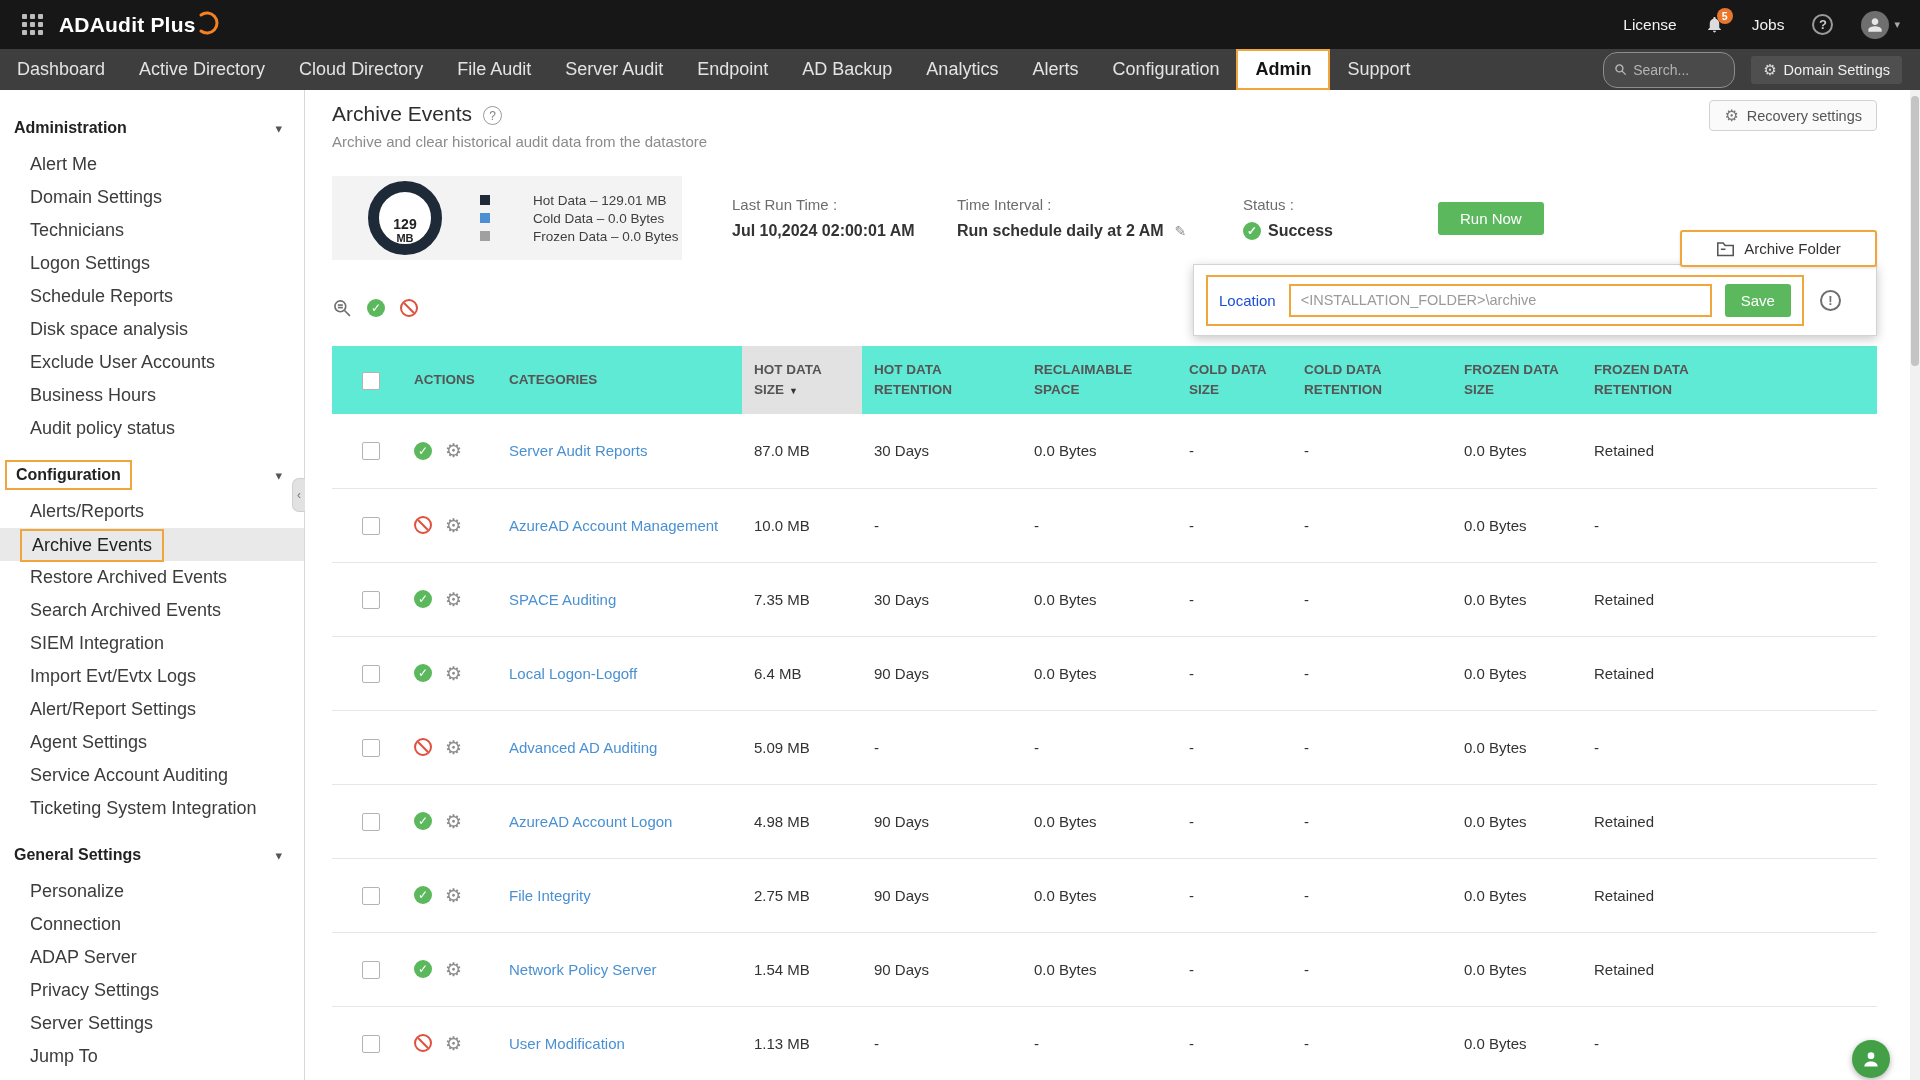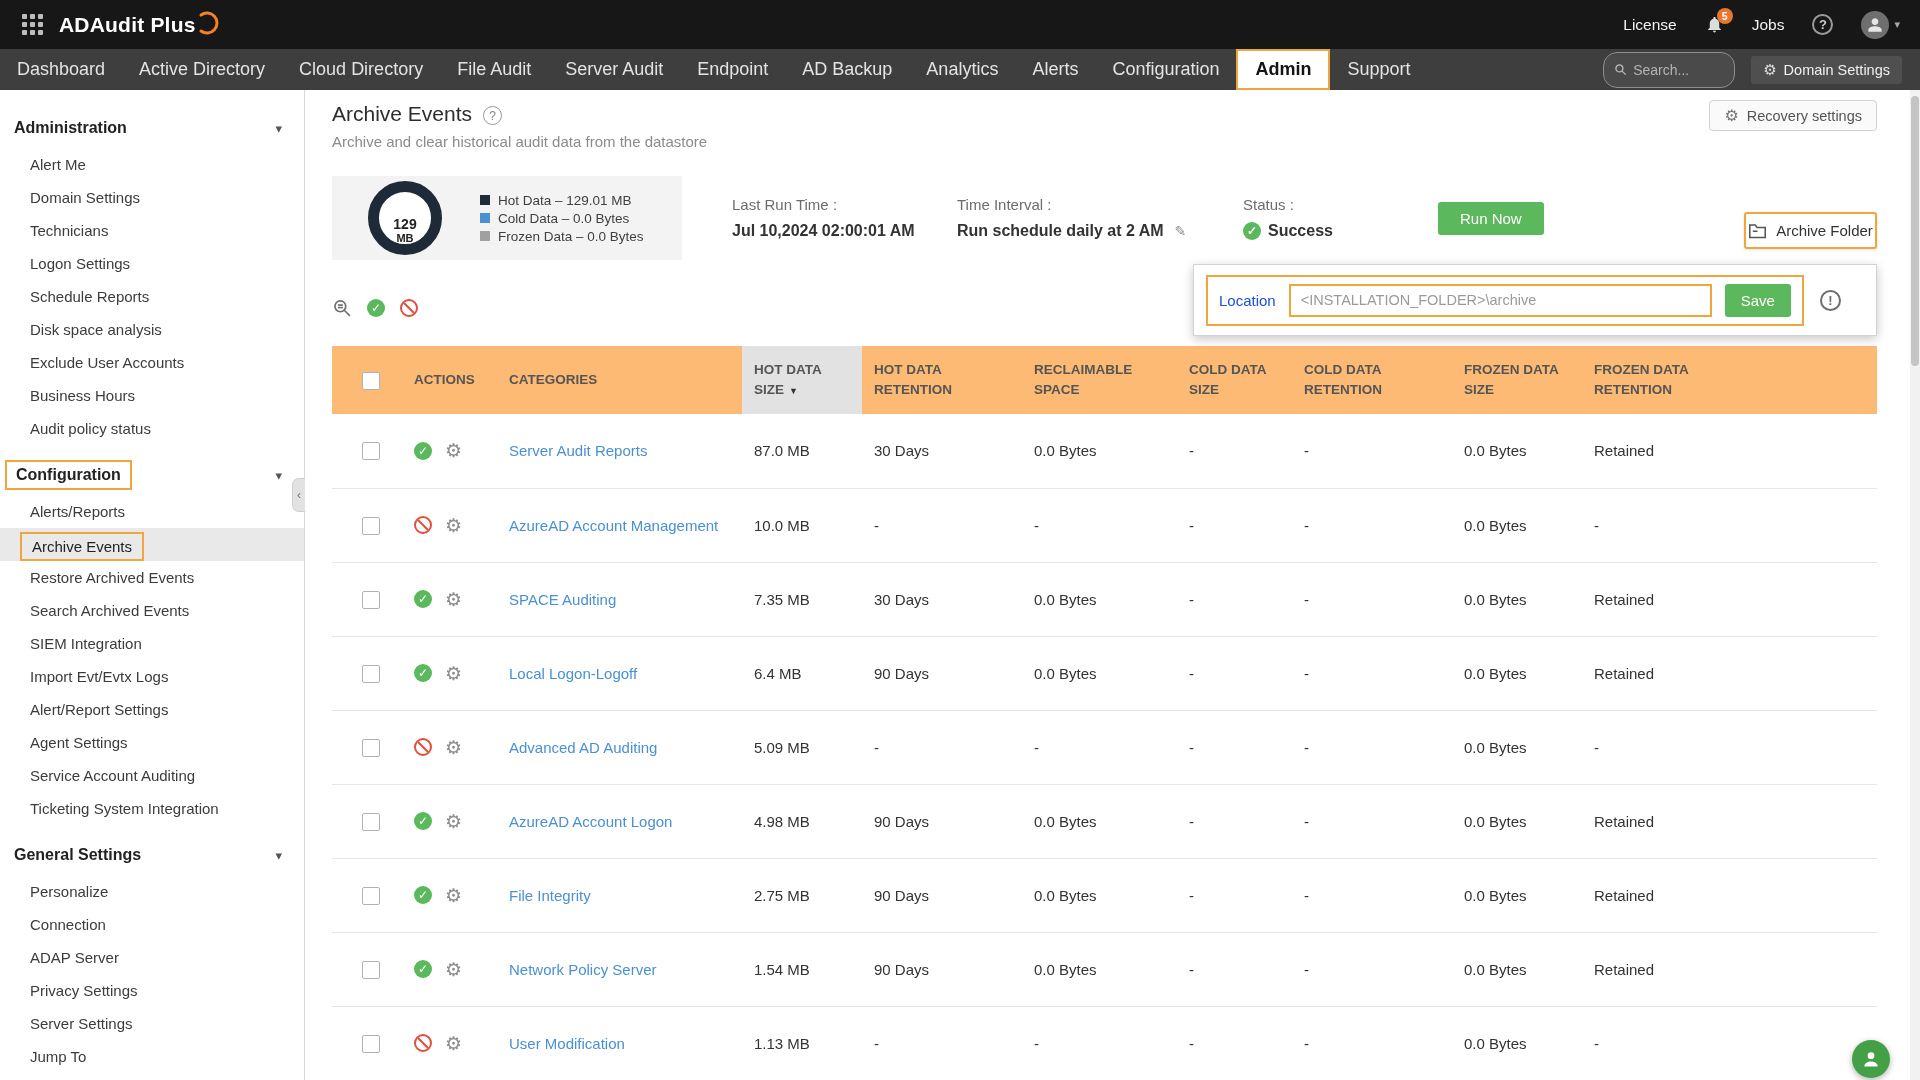--- a/index.html
+++ b/index.html
@@ -34,21 +34,21 @@
   .chip .glyph { font-size:15px; color:#dcdcdc; }
 
   
   .layout { display:flex; height:990px; }
 
   
   .sidebar { width:305px; background:#fff; border-right:1px solid #d8d8d8; padding-top:8px; position:relative; flex:none; }
   .sb-header { height:40px; margin-top:10px; display:flex; align-items:center; justify-content:space-between; padding:0 22px 0 14px; font-size:16px; font-weight:bold; color:#222; cursor:pointer; }
   .sb-header .chev { color:#555; font-size:13px; font-weight:normal; }
   .sb-header-label.hl-box { border:2px solid #f0a63c; padding:4px 9px; margin-left:-9px; }
-  .sb-item { height:33px; line-height:33px; padding-left:30px; font-size:15px; color:#3c3c3c; cursor:pointer; white-space:nowrap; }
+  .sb-item { height:33px; line-height:33px; padding-left:30px; font-size:18px; color:#3c3c3c; cursor:pointer; white-space:nowrap; }
   .sb-item.selected { background:#e9e9e9; color:#222; }
   .sb-item.selected .sel-label { display:inline-block; line-height:normal; border:2px solid #f0a63c; padding:4px 10px; margin-left:-10px; vertical-align:middle; }
   .sb-collapse { position:absolute; right:-1px; top:388px; width:13px; height:34px; background:#e2e2e2; border:1px solid #cfcfcf; border-right:none; border-radius:7px 0 0 7px; display:flex; align-items:center; justify-content:center; color:#777; font-size:12px; cursor:pointer; }
 
   
   .main { flex:1; position:relative; padding:12px 43px 0 27px; background:#fff; overflow:hidden; }
   .title-row { display:flex; align-items:flex-start; }
   .page-title { font-size:21px; color:#2d2d2d; font-weight:400; }
   .title-help { width:19px; height:19px; border-radius:50%; border:1px solid #9a9a9a; color:#828282; font-size:12px; display:inline-flex; align-items:center; justify-content:center; margin-left:11px; margin-top:4px; cursor:pointer; }
   .subtitle { font-size:15px; color:#8b8b8b; margin-top:7px; }
@@ -57,48 +57,48 @@
   .recovery-btn .glyph { color:#767676; font-size:16px; }
 
   
   .summary { margin-top:26px; height:84px; display:flex; align-items:center; }
   .donut-box { width:350px; height:84px; background:#f3f3f3; display:flex; align-items:center; padding-left:36px; gap:38px; flex:none; }
   .donut { width:74px; height:74px; border-radius:50%; border:11px solid #1f2a38; display:flex; flex-direction:column; align-items:center; justify-content:center; background:#fff; }
   .donut .dval { font-size:14px; font-weight:bold; color:#222; line-height:1.1; }
   .donut .dunit { font-size:11px; font-weight:bold; color:#222; }
   .legend-row { display:flex; align-items:center; gap:8px; margin:3px 0; }
   .legend-sq { width:10px; height:10px; display:inline-block; flex:none; }
-  .legend-label { font-size:13.5px; color:#3f3f3f; white-space:nowrap; }
+  .legend-label { font-size:13.5px; color:#3f3f3f; white-space:nowrap;margin-left:35px; }
   .field { flex:none; }
   .f-lastrun { margin-left:50px; width:225px; }
   .f-interval { width:286px; }
   .f-status { width:195px; }
   .field .flabel { font-size:15px; color:#6d6d6d; }
   .field .fvalue { font-size:16px; color:#333; font-weight:bold; margin-top:9px; display:flex; align-items:center; gap:7px; }
   .pencil { color:#8a8a8a; font-size:14px; font-weight:normal; cursor:pointer; margin-left:4px; }
   .status-value { color:#5cb85c; }
   .btn-green { background:#5cb85c; color:#fff; border:none; border-radius:3px; font-size:15px; font-family:inherit; cursor:pointer; }
   .run-now { height:33px; padding:0 22px; }
 
   
-  .archive-folder-btn { position:absolute; top:122px; right:43px; width:133px; height:37px; background:#fff; border:2px solid #f0a63c; border-radius:3px; display:flex; align-items:center; justify-content:center; gap:9px; font-size:15px; color:#333; cursor:pointer; z-index:12; box-shadow:0 1px 3px rgba(0,0,0,.12); }
+  .archive-folder-btn { position:absolute; top:140px; right:43px; width:197px; height:37px; background:#fff; border:2px solid #f0a63c; border-radius:3px; display:flex; align-items:center; justify-content:center; gap:9px; font-size:15px; color:#333; cursor:pointer; z-index:12; box-shadow:0 1px 3px rgba(0,0,0,.12); }
   .location-popup { position:absolute; top:174px; left:888px; width:684px; height:72px; background:#fff; border:1px solid #d3d3d3; box-shadow:0 3px 10px rgba(0,0,0,.22); z-index:11; display:flex; align-items:center; padding:0 12px; }
   .loc-inner { border:2px solid #f0a63c; display:flex; align-items:center; gap:13px; padding:7px 11px; }
   .loc-label { font-size:15px; color:#1d4ed8; }
   .loc-input { width:423px; height:33px; border:2px solid #f0a63c; padding:0 10px; font-size:14.5px; color:#9a9a9a; outline:none; font-family:inherit; }
   .save-btn { height:33px; padding:0 16px; }
   .warn-circle { width:21px; height:21px; border-radius:50%; border:2px solid #6f6f6f; color:#6f6f6f; font-size:13px; font-weight:bold; display:flex; align-items:center; justify-content:center; margin-left:16px; cursor:pointer; }
 
   
   .table-toolbar { margin-top:36px; display:flex; align-items:center; gap:15px; height:24px; }
   .tb-icon { cursor:pointer; display:flex; align-items:center; }
 
   
   table { width:100%; border-collapse:collapse; table-layout:fixed; margin-top:26px; }
-  thead tr { height:68px; background:#fdba74; }
+  thead tr { height:68px; background:#5eead4; }
   th { font-size:13.5px; color:#555; text-align:left; padding-left:12px; font-weight:bold; vertical-align:middle; line-height:1.45; cursor:pointer; }
   th.shaded { background:#e2e2e2; }
   th .sort-caret { font-size:9px; color:#333; margin-left:5px; }
   tbody td { height:74px; border-bottom:1px solid #e6e6e6; font-size:15px; color:#333; padding-left:12px; vertical-align:middle; }
   .cb-cell { padding-left:30px !important; }
   .checkbox { width:18px; height:18px; border:1px solid #b3b3b3; border-radius:2px; background:#fff; display:inline-block; cursor:pointer; vertical-align:middle; }
   .actions-wrap { display:flex; align-items:center; gap:13px; }
   .ok-icon { width:18px; height:18px; border-radius:50%; background:#5cb85c; color:#fff; font-size:12px; line-height:18px; text-align:center; display:inline-block; cursor:pointer; flex:none; }
   .block-icon { width:18px; height:18px; border:2px solid #e0503e; border-radius:50%; position:relative; display:inline-block; cursor:pointer; flex:none; }
   .block-icon::after { content:""; position:absolute; left:0px; top:6px; width:14px; height:2px; background:#e0503e; transform:rotate(45deg); }

